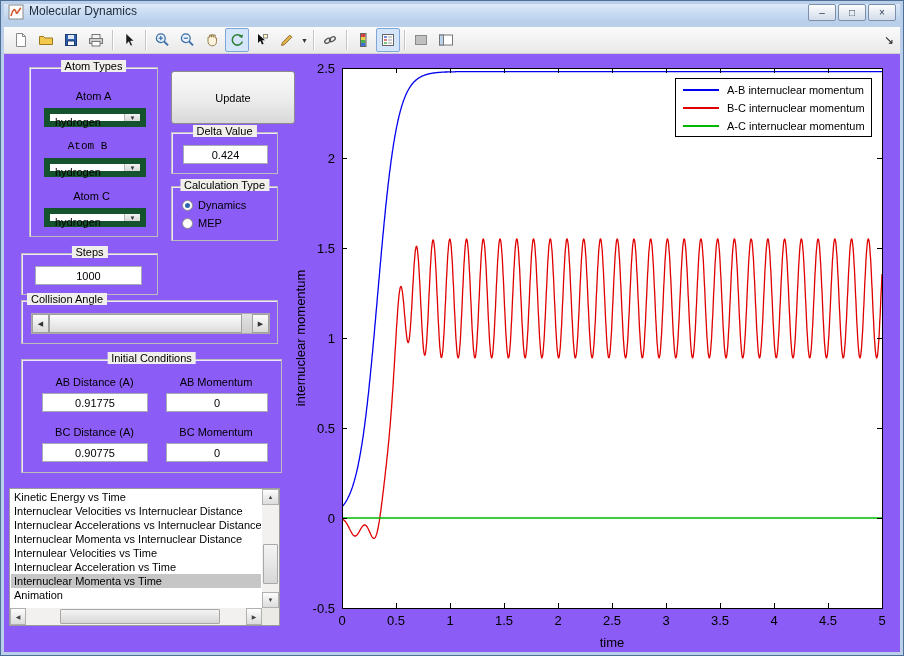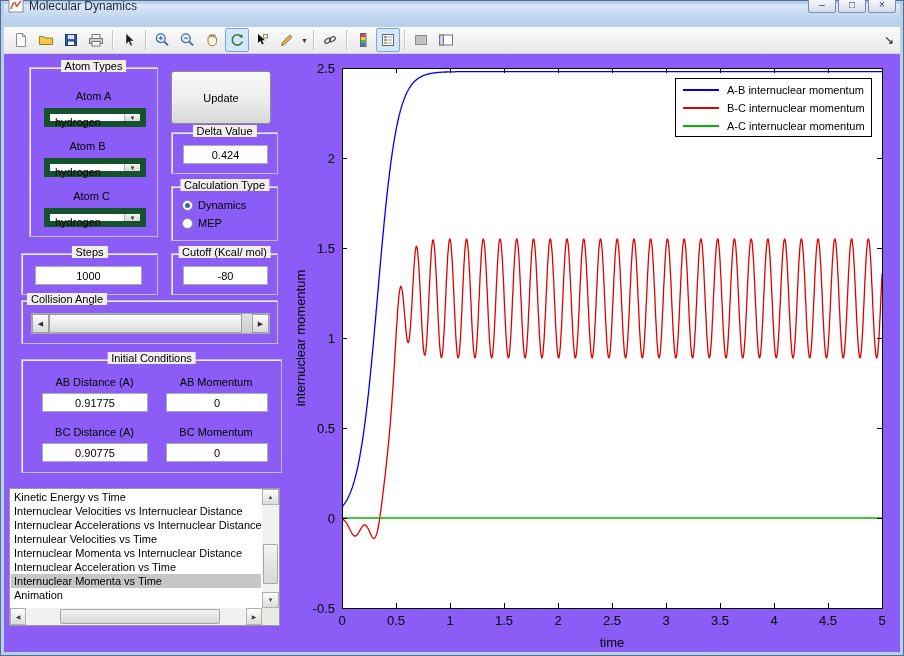--- a/index.html
+++ b/index.html
@@ -1,21 +1,21 @@
 <!DOCTYPE html>
 <html><head>
 <meta charset="utf-8">
 <style>
   * { box-sizing: border-box; margin: 0; padding: 0; }
   html,body { width:904px; height:656px; overflow:hidden; font-family:"Liberation Sans",sans-serif; }
   .window { position:absolute; inset:0; background:#b9cfea; border:1px solid #4f6f96; }
 
   
   .titlebar { position:absolute; left:3px; top:3px; right:3px; height:17px;
-    background:linear-gradient(#dce9f8,#b9d0ec); display:flex; align-items:flex-end; padding:8px 4px; }
+    background:linear-gradient(#dce9f8,#b9d0ec); display:flex; align-items:flex-start; padding:0 4px; }
   .app-icon { width:16px; height:16px; margin-right:5px; }
   .title-text { font-size:12px; color:#1c2b3a; }
   .win-btns { margin-left:auto; display:flex; gap:2px; }
   .win-btn { width:28px; height:17px; border:1px solid #7b8fa8; border-radius:2px;
     background:linear-gradient(#fdfdfd,#d2dcea); font-size:10px; line-height:15px; text-align:center; color:#2a3a4d; }
 
   
   .toolbar { position:absolute; left:3px; top:26px; right:3px; height:27px;
     background:linear-gradient(#fbfbfb,#e9e9e9); border-bottom:1px solid #cfcfcf;
     display:flex; align-items:center; padding-left:5px; gap:1px; }
@@ -213,33 +213,33 @@
 
   <div class="content">
 
     <div class="panel" style="left:25px; top:13px; width:129px; height:170px;">
       <div class="panel-title">Atom Types</div>
       <div class="lbl" style="left:0; right:0; top:22px;">Atom A</div>
       <div class="combo" style="left:14px; top:40px; width:102px;">
         <span class="txt">hydrogen</span>
         <span class="cbtn">▼</span>
       </div>
-      <div class="lbl" style="left:0; right:12px; top:72px;">Atom B</div>
+      <div class="lbl" style="left:0; right:12px; top:72px;font-family:Liberation Mono, monospace;">Atom B</div>
       <div class="combo" style="left:14px; top:90px; width:102px;">
         <span class="txt">hydrogen</span>
         <span class="cbtn">▼</span>
       </div>
       <div class="lbl" style="left:0; right:4px; top:122px;">Atom C</div>
       <div class="combo" style="left:14px; top:140px; width:102px;">
         <span class="txt">hydrogen</span>
         <span class="cbtn">▼</span>
       </div>
     </div>
 
-    <div class="btn-update" style="left:167px; top:17px; width:100px; height:53px;">Update</div>
+    <div class="btn-update" style="left:167px; top:17px; width:124px; height:53px;">Update</div>
 
     <div class="panel" style="left:167px; top:78px; width:107px; height:42px;">
       <div class="panel-title">Delta Value</div>
       <input class="edit" style="left: 11px; top: 12px; width: 85px;" value="0.424">
     </div>
 
     <div class="panel" style="left:167px; top:132px; width:107px; height:55px;">
       <div class="panel-title">Calculation Type</div>
       <div class="radio-row" style="left:10px; top:12px;">
         <span class="radio sel"></span>
@@ -249,24 +249,20 @@
         <span class="radio"></span>
         <span>MEP</span>
       </div>
     </div>
 
     <div class="panel" style="left:17px; top:199px; width:137px; height:42px;">
       <div class="panel-title">Steps</div>
       <input class="edit" style="left: 13px; top: 12px; width: 107px;" value="1000">
     </div>
 
-    <div class="panel" style="left:167px; top:199px; width:107px; height:42px;">
-      <div class="panel-title">Cutoff (Kcal/ mol)</div>
-      <input class="edit" style="left: 11px; top: 12px; width: 85px;" value="-80">
-    </div>
 
     <div class="panel" style="left:17px; top:246px; width:257px; height:44px;">
       <div class="panel-title title-left">Collision Angle</div>
       <div class="slider" style="left:9px; top:12px; width:239px; height:21px;">
         <div class="sl-btn" style="left:0;">◀</div>
         <div class="sl-thumb" style="left:17px; width:193px;"></div>
         <div class="sl-btn" style="right:0;">▶</div>
       </div>
     </div>
 
@@ -280,22 +276,22 @@
       <div class="lbl" style="left:135px; width:118px; top:66px;">BC Momentum</div>
       <input class="edit" style="left: 20px; top: 83px; width: 106px;" value="0.90775">
       <input class="edit" style="left: 144px; top: 83px; width: 102px;" value="0">
     </div>
 
     <div class="listbox" style="left:5px; top:434px; width:271px; height:138px;">
       <div class="lb-items">
         <div class="lb-row">Kinetic Energy vs Time</div>
         <div class="lb-row">Internuclear Velocities vs Internuclear Distance</div>
         <div class="lb-row">Internuclear Accelerations vs Internuclear Distance</div>
+        <div class="lb-row">Internuclear Momenta vs Internuclear Distance</div>
         <div class="lb-row">Internulear Velocities vs Time</div>
-        <div class="lb-row">Internuclear Momenta vs Internuclear Distance</div>
         <div class="lb-row">Internuclear Acceleration vs Time</div>
         <div class="lb-row sel">Internuclear Momenta vs Time</div>
         <div class="lb-row">Animation</div>
       </div>
       <div class="sbar" style="right:0; top:0; width:17px; bottom:17px;">
         <div class="sb-btn" style="left:0; right:0; top:0; height:16px;">▲</div>
         <div class="sb-thumb" style="left:1px; right:1px; top:55px; height:40px;"></div>
         <div class="sb-btn" style="left:0; right:0; bottom:0; height:16px;">▼</div>
       </div>
       <div class="sbar" style="left:0; bottom:0; height:17px; right:17px;">

